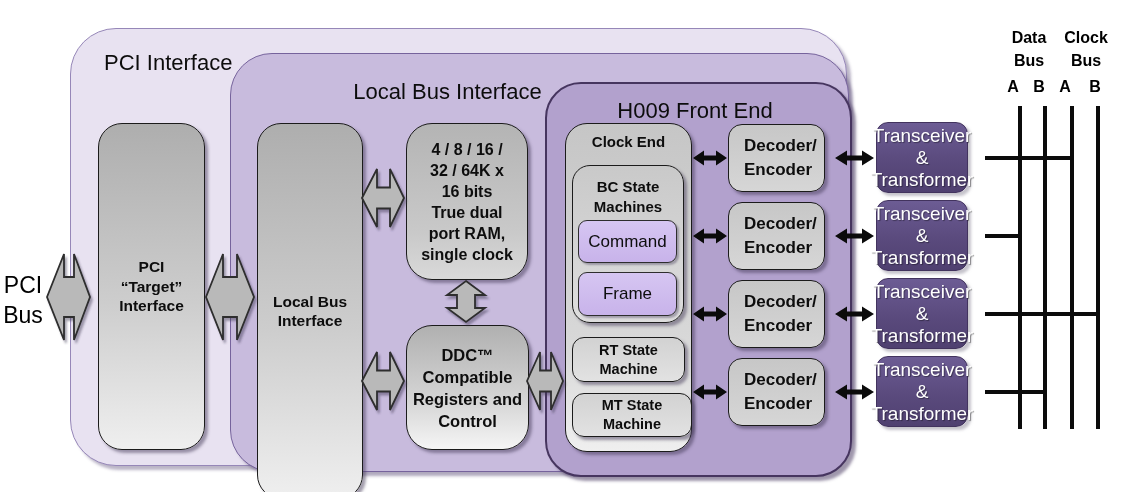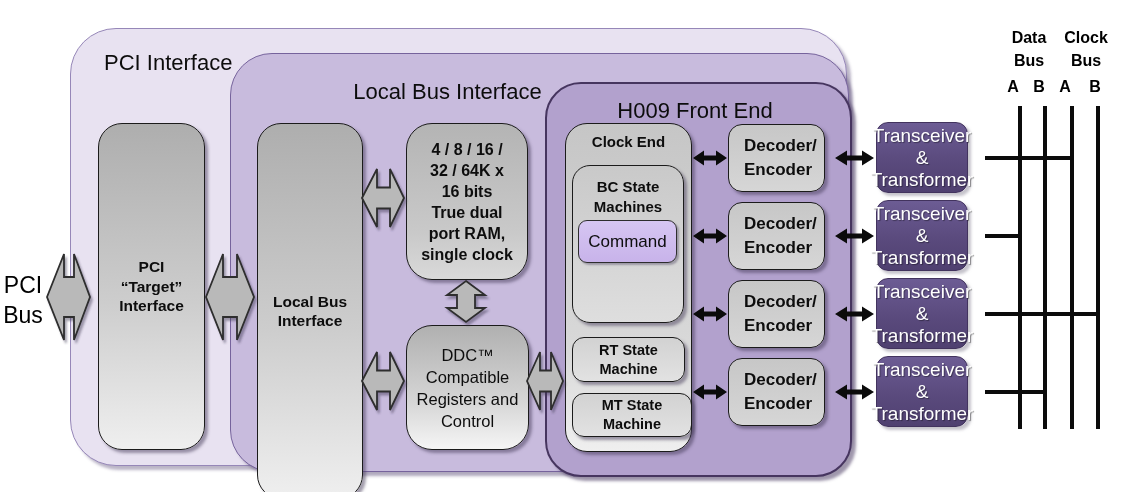--- a/index.html
+++ b/index.html
@@ -37,21 +37,21 @@
     background:linear-gradient(180deg,#aeaeae 0%,#cdcdcd 55%,#efefef 100%);
   }
   .b-target{left:98px;top:123px;width:107px;height:327px;border-radius:24px;
     font-weight:bold;font-size:15.5px;line-height:19.5px;}
   .b-lbif{left:257px;top:123px;width:106px;height:376px;border-radius:24px;
     font-weight:bold;font-size:15.5px;line-height:19.5px;}
   .b-ram{left:406px;top:123px;width:122px;height:157px;border-radius:26px;
     font-weight:bold;font-size:16px;line-height:21px;
     background:linear-gradient(180deg,#b4b4b4,#c9c9c9 70%,#d9d9d9);}
   .b-ddc{left:406px;top:325px;width:123px;height:125px;border-radius:26px;
-    font-weight:normal;font-size:16.5px;line-height:22px;
+    font-weight:bold;font-size:16.5px;line-height:22px;
     background:linear-gradient(180deg,#b0b0b0,#d6d6d6 62%,#f5f5f5);}
   .b-fe{left:565px;top:123px;width:127px;height:329px;border-radius:22px;
     align-items:flex-start;padding-top:9px;font-weight:bold;font-size:15px;
     background:linear-gradient(180deg,#c6c6c6,#d9d9d9 70%,#efefef);}
   .b-bc{left:572px;top:165px;width:112px;height:158px;border-radius:18px;
     align-items:flex-start;padding-top:11px;font-weight:bold;font-size:15px;line-height:20px;
     background:linear-gradient(180deg,#c9c9c9,#dedede);}
   .b-hl{border:1.8px solid #2e2e2e;border-radius:9px;
     background:linear-gradient(180deg,#d6c6f2,#c8b3ea);
     font-size:17px;font-weight:normal;box-shadow:2px 2px 2px rgba(70,60,90,0.4);}
@@ -116,20 +116,21 @@
 Control</div>
 
   <div class="blk b-fe">
     <span class="pre">Clock End</span>
   </div>
   <div class="blk b-bc">
     <span class="pre">BC State
 Machines</span>
   </div>
   <div class="blk b-hl b-cmd pre">Command</div>
+  <div class="blk b-hl b-frm pre">Frame</div>
   <div class="blk b-rt pre">RT State
 Machine</div>
   <div class="blk b-mt pre">MT State
 Machine</div>
 
   <div class="blk b-de pre" style="top:124px;">Decoder/
 Encoder</div>
   <div class="blk b-de pre" style="top:202px;">Decoder/
 Encoder</div>
   <div class="blk b-de pre" style="top:280px;">Decoder/

